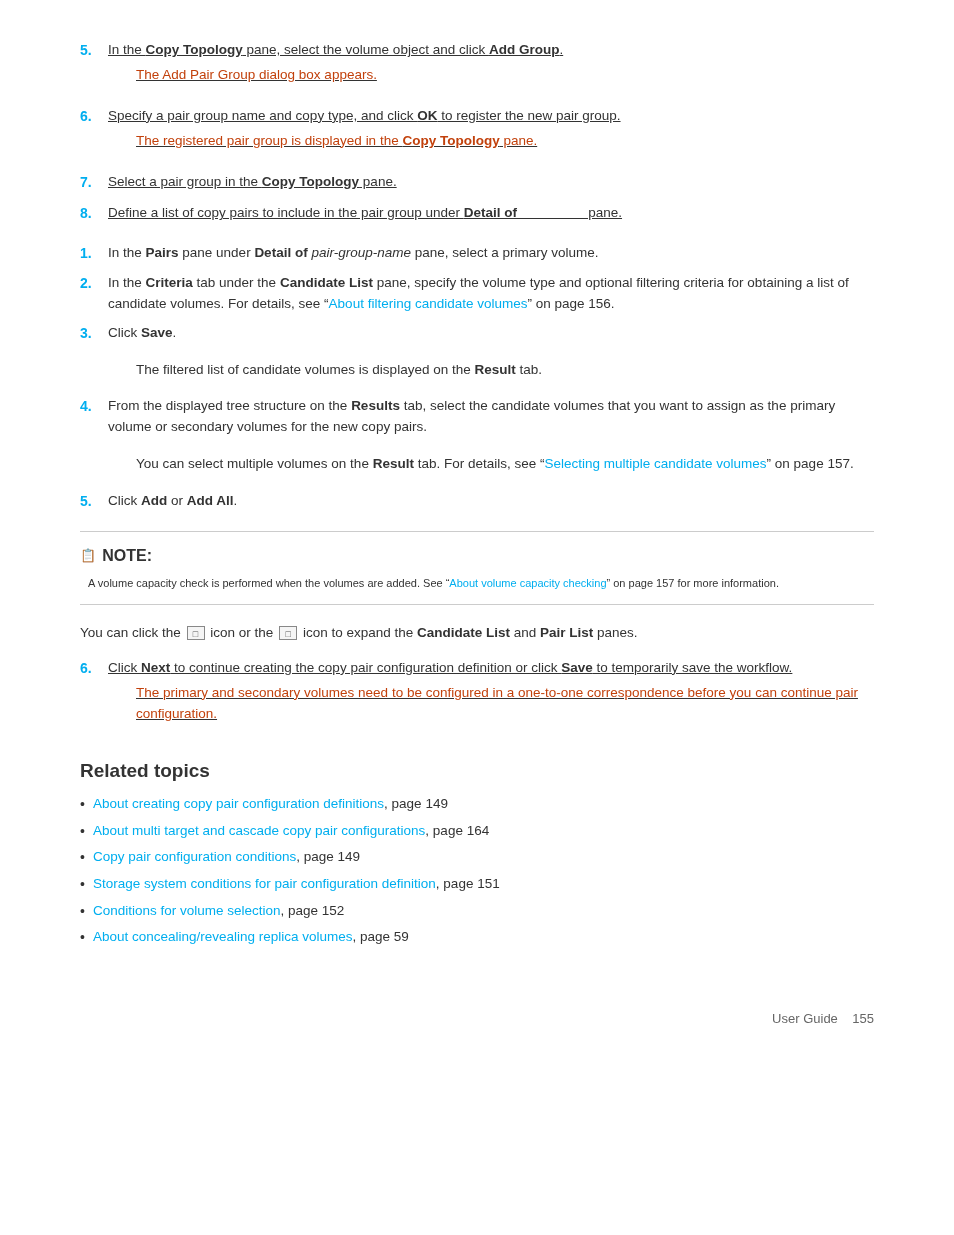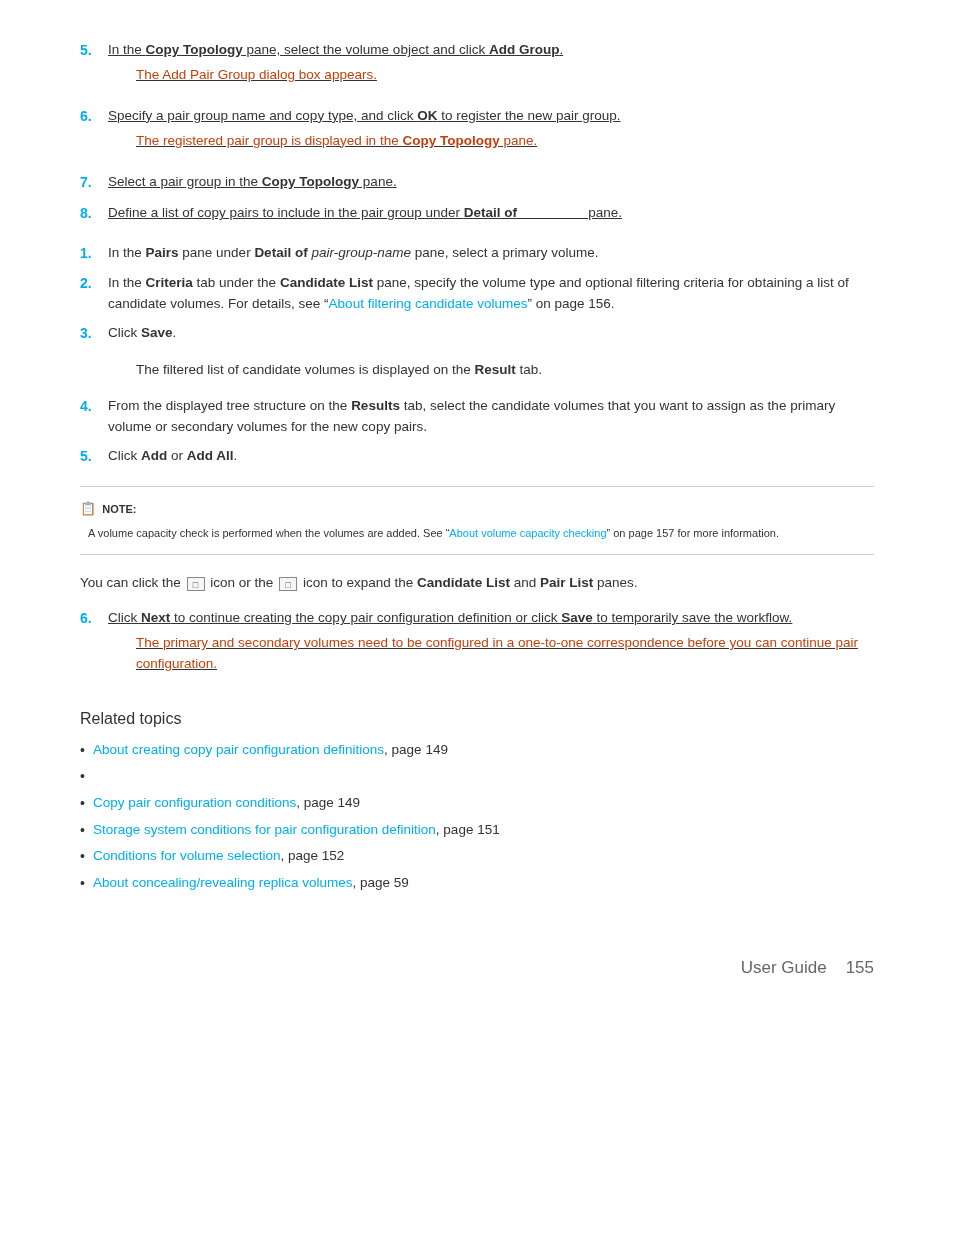--- a/index.html
+++ b/index.html
@@ -78,33 +78,33 @@
       align-items: center;
       margin-bottom: 6px;
     }
     .note-icon {
       font-size: 13px;
       margin-right: 6px;
       color: #555;
     }
     .note-label {
       font-weight: bold;
-      font-size: 11px;
+      font-size: 16px;
     }
     .note-content {
       margin-left: 8px;
       font-size: 11px;
     }
     .related-topics {
       margin-top: 22px;
     }
     .related-topics-title {
-      font-weight: normal;
+      font-weight: bold;
       margin-bottom: 8px;
-      font-size: 16px;
+      font-size: 19px;
     }
     .related-list {
       list-style: none;
       padding: 0;
     }
     .related-list li {
       display: flex;
       align-items: flex-start;
       margin-bottom: 5px;
     }
@@ -112,21 +112,21 @@
       color: #333;
       margin-right: 8px;
       font-size: 14px;
       line-height: 1.55;
     }
     .page-footer {
       margin-top: 60px;
       display: flex;
       justify-content: flex-end;
       align-items: center;
-      font-size: 17px;
+      font-size: 13px;
       color: #666;
     }
     .expand-icon {
       display: inline-block;
       border: 1px solid #888;
       background: #f5f5f5;
       width: 18px;
       height: 14px;
       vertical-align: middle;
       position: relative;
@@ -192,20 +192,21 @@
     <div class="sub-step-content">
       <span>Click <strong>Save</strong>.</span>
       <div class="sub-step-sub">The filtered list of candidate volumes is displayed on the <strong>Result</strong> tab.</div>
     </div>
   </div>
 
   <div class="sub-step-block">
     <span class="sub-step-num">4.</span>
     <div class="sub-step-content">
       <span>From the displayed tree structure on the <strong>Results</strong> tab, select the candidate volumes that you want to assign as the primary volume or secondary volumes for the new copy pairs.</span>
+      <div class="sub-step-sub">You can select multiple volumes on the <strong>Result</strong> tab. For details, see “<a href="#">Selecting multiple candidate volumes</a>” on page 157.</div>
     </div>
   </div>
 
   <div class="sub-step-block">
     <span class="sub-step-num">5.</span>
     <div class="sub-step-content">
       <span>Click <strong>Add</strong> or <strong>Add All</strong>.</span>
     </div>
   </div>
 
@@ -233,20 +234,21 @@
 
   <div class="related-topics">
     <div class="related-topics-title">Related topics</div>
     <ul class="related-list">
       <li>
         <span class="bullet">•</span>
         <span><a href="#">About creating copy pair configuration definitions</a>, page 149</span>
       </li>
       <li>
         <span class="bullet">•</span>
+        <span><a href="#">About multi target and cascade copy pair configurations</a>, page 164</span>
       </li>
       <li>
         <span class="bullet">•</span>
         <span><a href="#">Copy pair configuration conditions</a>, page 149</span>
       </li>
       <li>
         <span class="bullet">•</span>
         <span><a href="#">Storage system conditions for pair configuration definition</a>, page 151</span>
       </li>
       <li>

